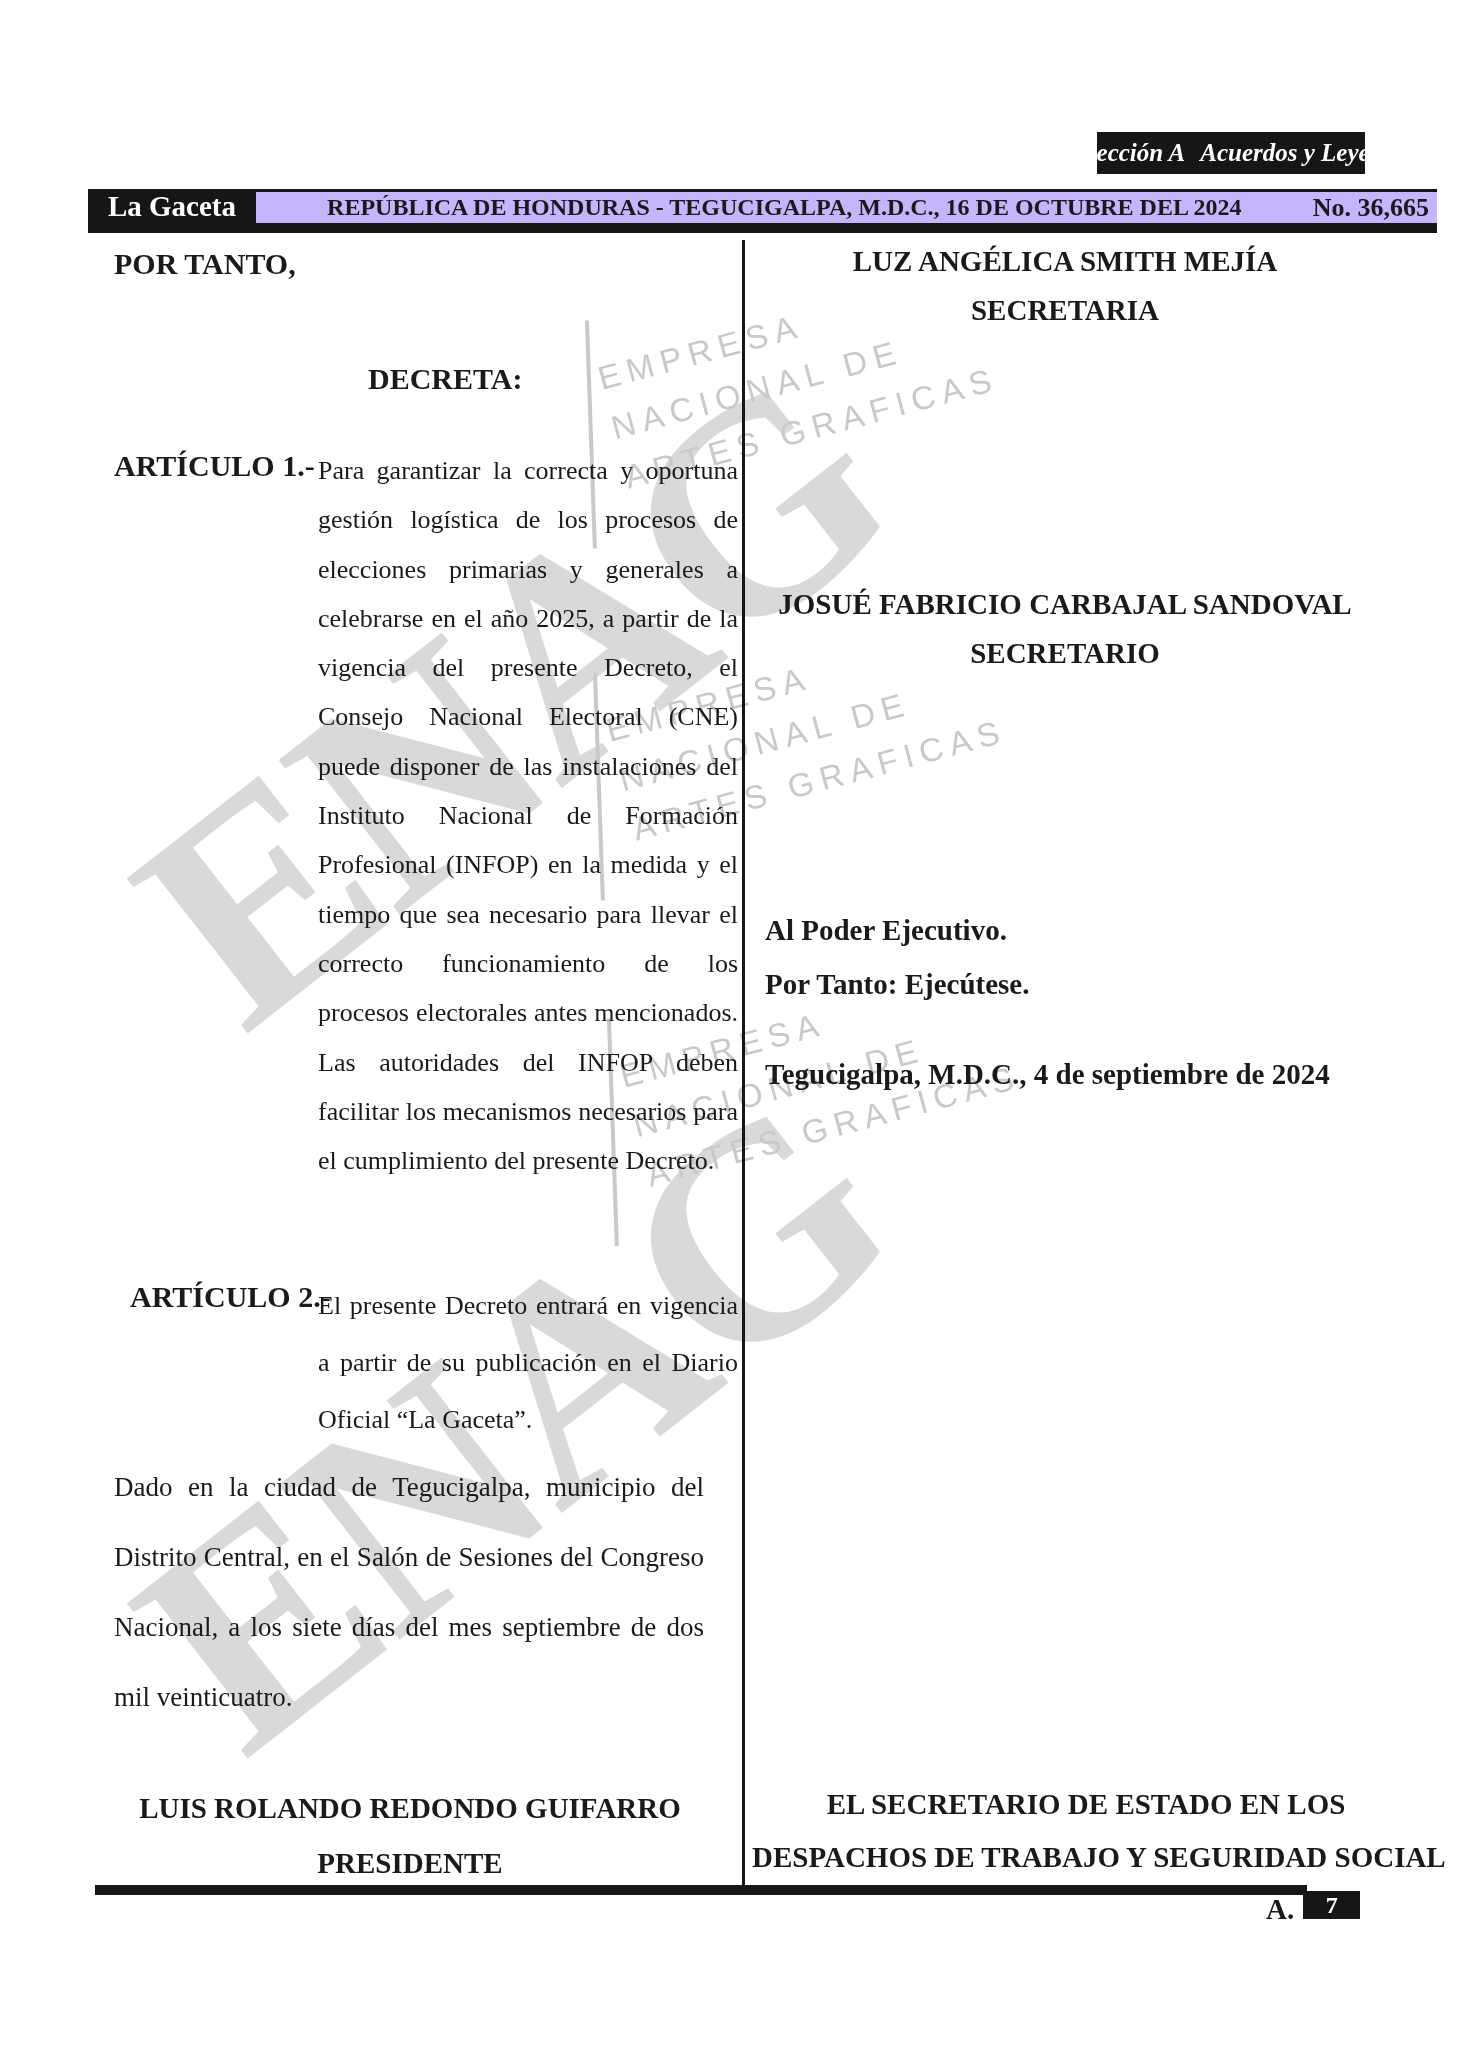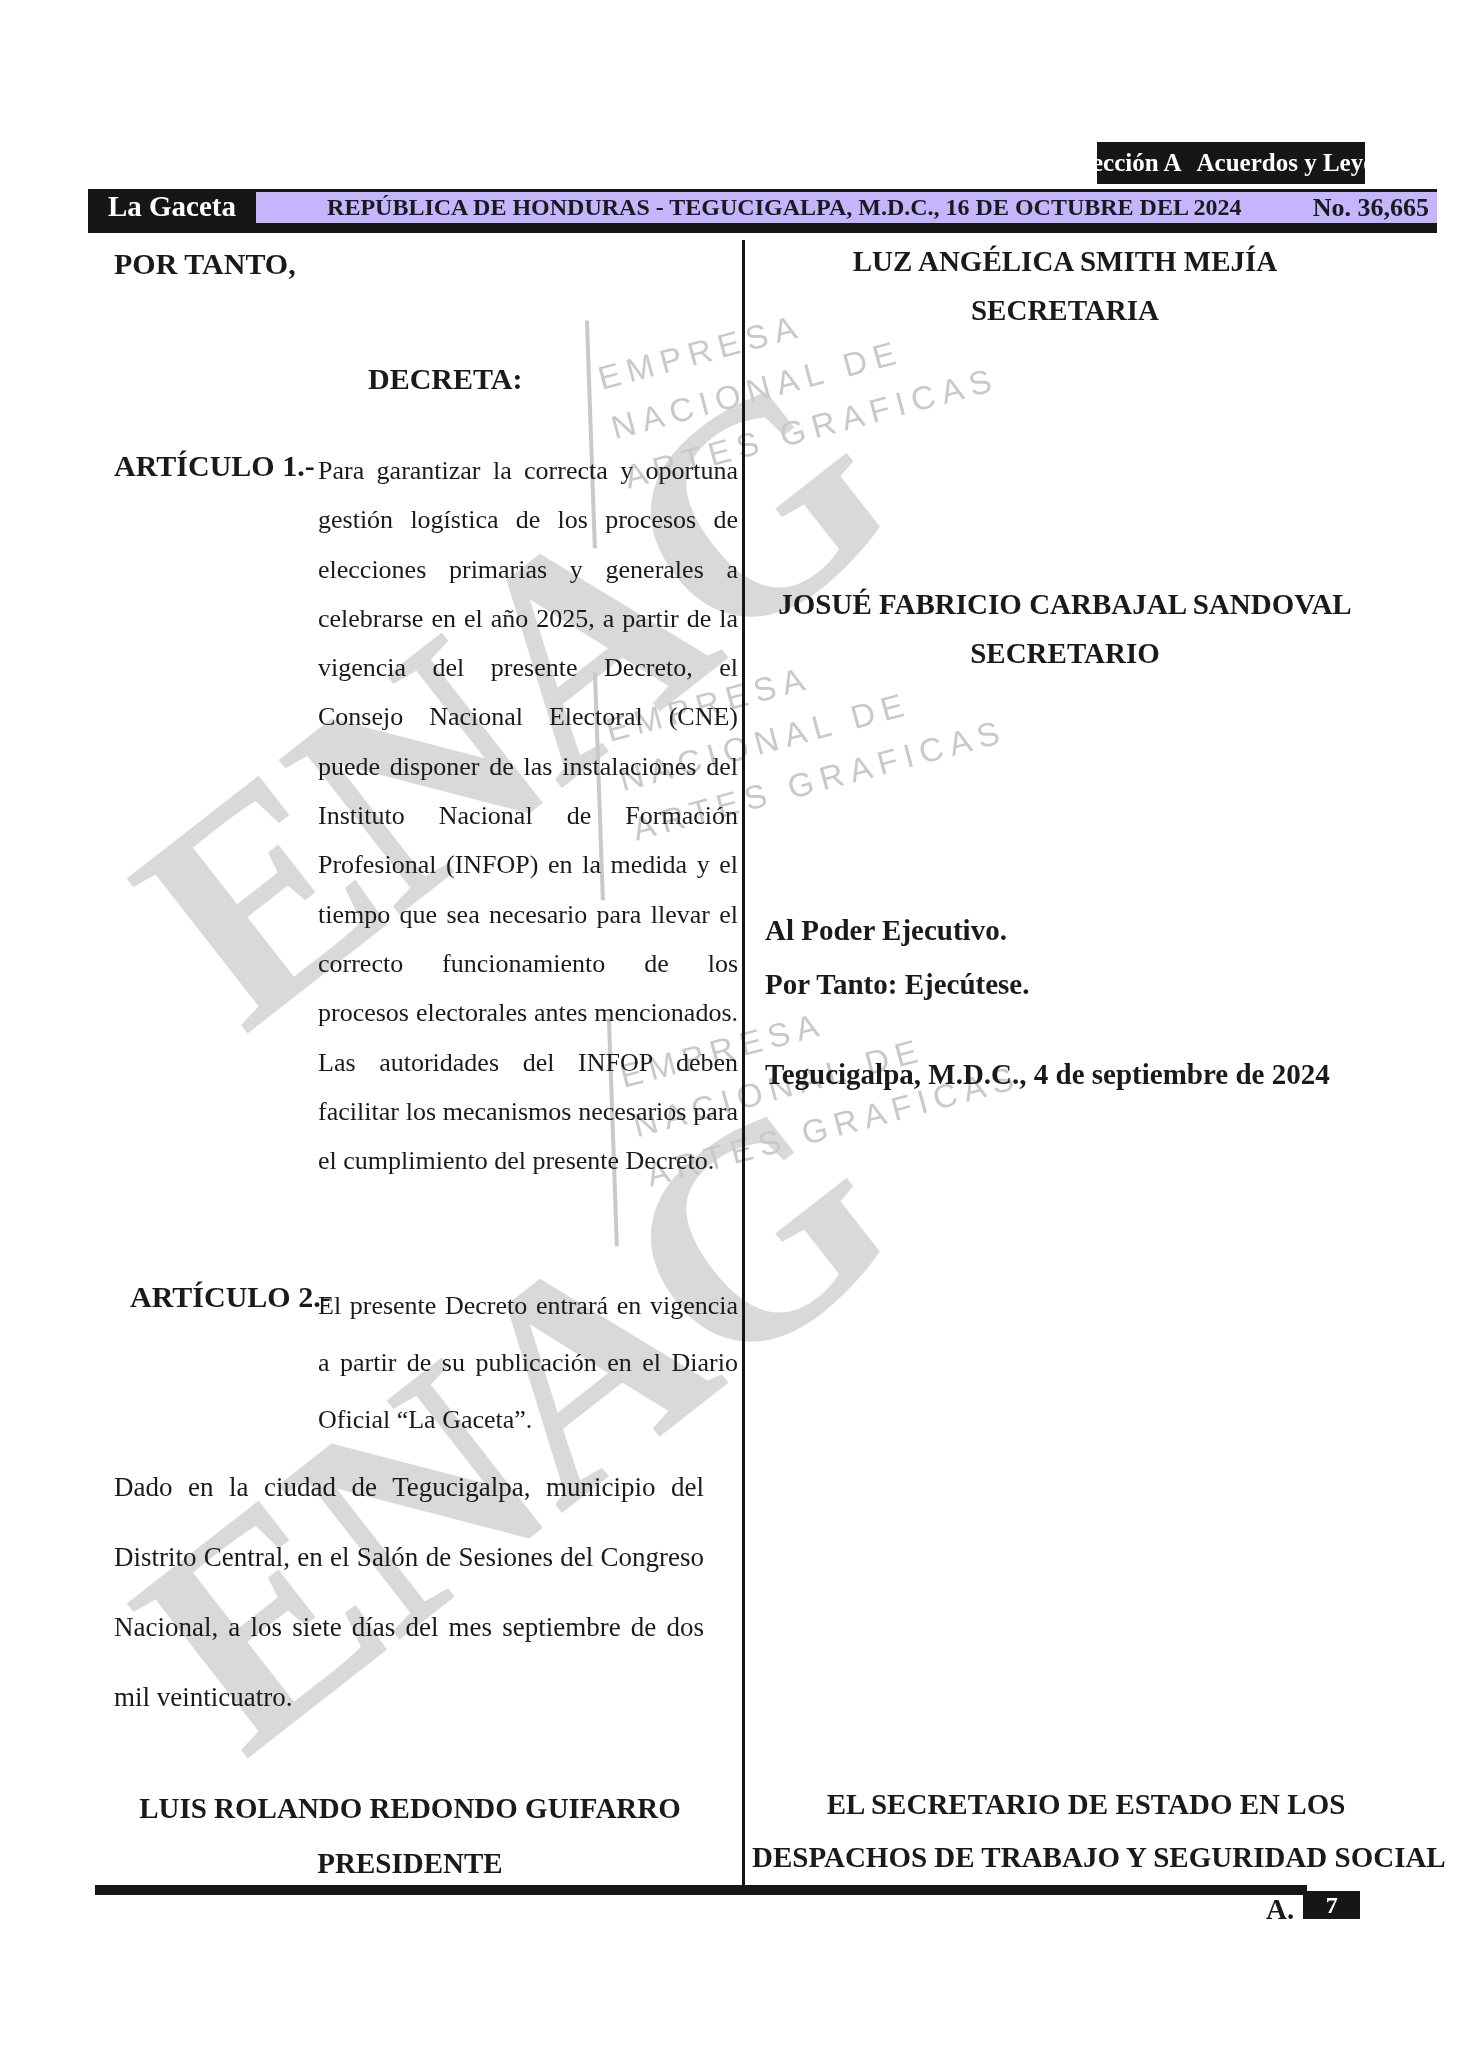--- a/index.html
+++ b/index.html
@@ -26,23 +26,23 @@
     font-family:"Liberation Sans",sans-serif;font-size:33px;letter-spacing:7px;
     color:#c9c9c9;white-space:nowrap;line-height:1.1;
   }
   #wm-1{left:582px;top:268px;}
   #wm-2{left:590px;top:620px;}
   #wm-3{left:604px;top:966px;}
 
   
   .abs{position:absolute;z-index:2;}
   .section-badge{
-    left:1097px;top:142px;width:268px;height:42px;background:#161616;color:#fff;
+    left:1097px;top:132px;width:268px;height:42px;background:#161616;color:#fff;
     display:flex;align-items:center;justify-content:center;gap:15px;
-    font-weight:bold;font-size:25px;white-space:nowrap;
+    font-weight:bold;font-size:25px;white-space:nowrap;font-style:italic;
   }
   .masthead{left:88px;top:189px;width:1349px;height:34px;background:#161616;display:flex;}
   .mast-brand{
     width:168px;height:100%;background:#161616;color:#fff;
     display:flex;align-items:center;justify-content:center;
     font-weight:bold;font-size:29px;
   }
   .mast-main{
     flex:1;height:31px;background:#c4b5fd;border-top:3px solid #161616;
     display:flex;align-items:center;

